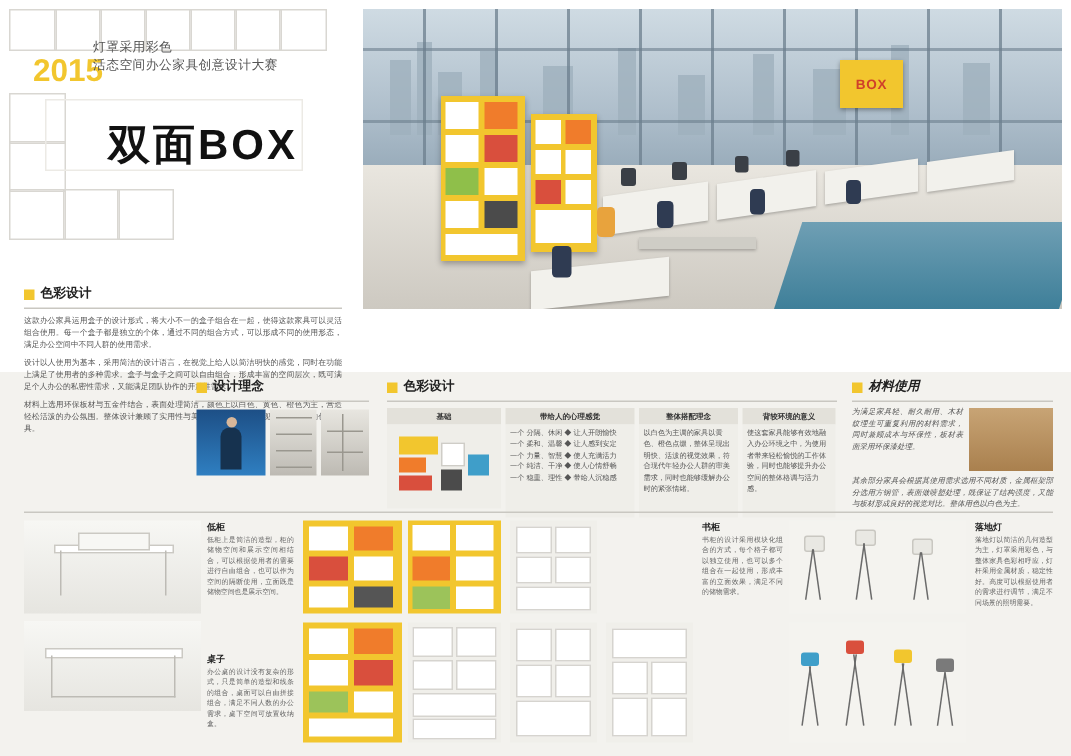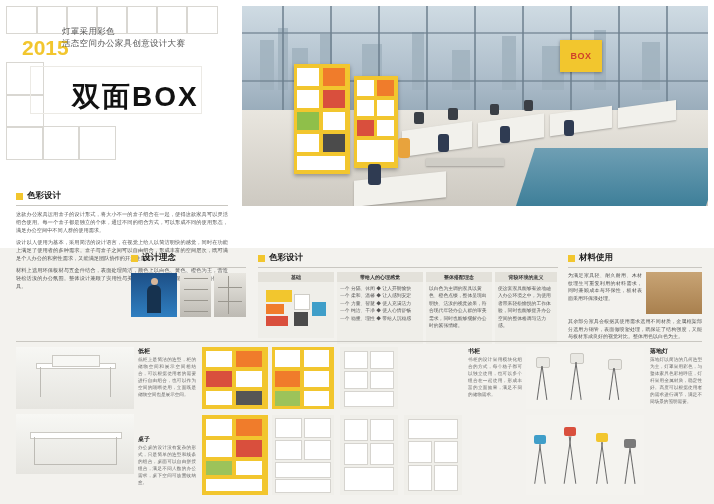--- a/index.html
+++ b/index.html
@@ -45,21 +45,21 @@
 
   
   .desc{position:absolute;left:16px;top:190px;width:212px;}
   .desc p{margin:4px 0 0 0;font-size:5.2px;line-height:8px;color:#555;text-align:justify;}
 
   
   .col{position:absolute;top:252px;}
   .c1{left:16px;width:104px;}
   .c2{left:131px;width:115px;}
   .c3{left:258px;width:300px;}
-  .c4{left:568px;width:134px;}
+  .c4{left:568px;width:134px;font-style:italic;}
   .imgrow{display:flex;gap:3px;margin-top:5px;}
   .ph{background:#cfd3d6;position:relative;overflow:hidden;}
   .ph.metal{background:linear-gradient(135deg,#b9bec2,#8e9499 45%,#d4d8da 60%,#9aa0a5);}
   .ph.dark{background:linear-gradient(#2a2a2a,#4a4a4a);}
   .ph.blue{background:linear-gradient(#1d4f86,#2f7fc1);}
   .ph.paper{background:linear-gradient(#e8e6e0,#bdbab3);}
   .ph.cork{background:linear-gradient(#c8a475,#a9804e);}
   .tiny{font-size:5px;line-height:7.6px;color:#555;margin-top:4px;text-align:justify;}
   .swatchbox{width:72px;height:62px;background:#efeee9;position:relative;}
   .swatchbox .sw{position:absolute;}

